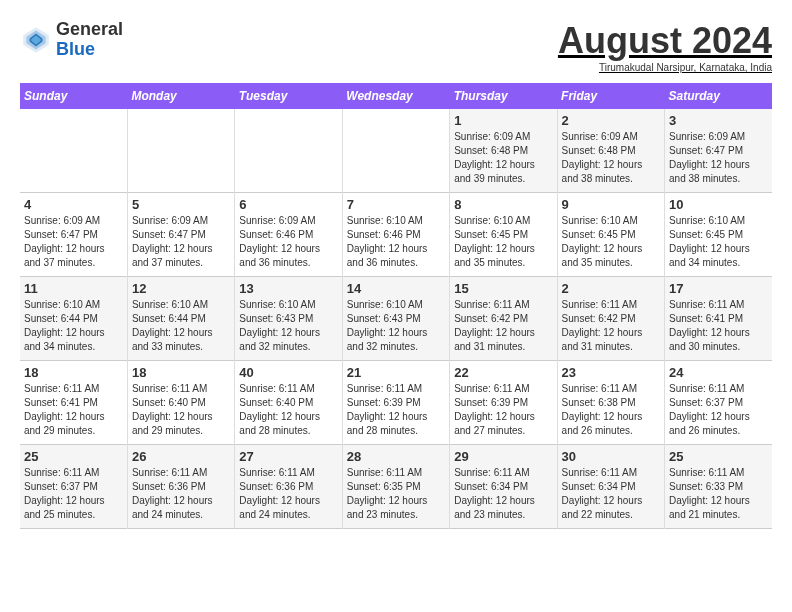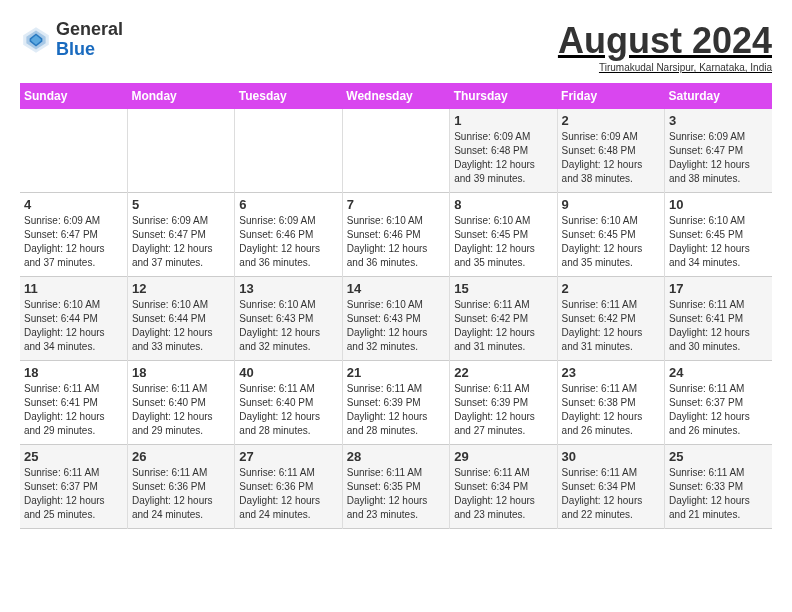--- a/index.html
+++ b/index.html
@@ -44,22 +44,23 @@
     .subtitle {
       font-size: 10px;
       color: #333;
     }
     table {
       width: 100%;
       border-collapse: collapse;
       font-size: 11px;
     }
     thead tr {
-      background-color: #d946ef;
+      background-color: #8b5cf6;
       color: #fff;
+      font-style: italic;
     }
     thead th {
       padding: 6px 4px;
       text-align: left;
       font-weight: bold;
       font-size: 12px;
     }
     tbody tr {
       border-bottom: 1px solid #ccc;
     }

